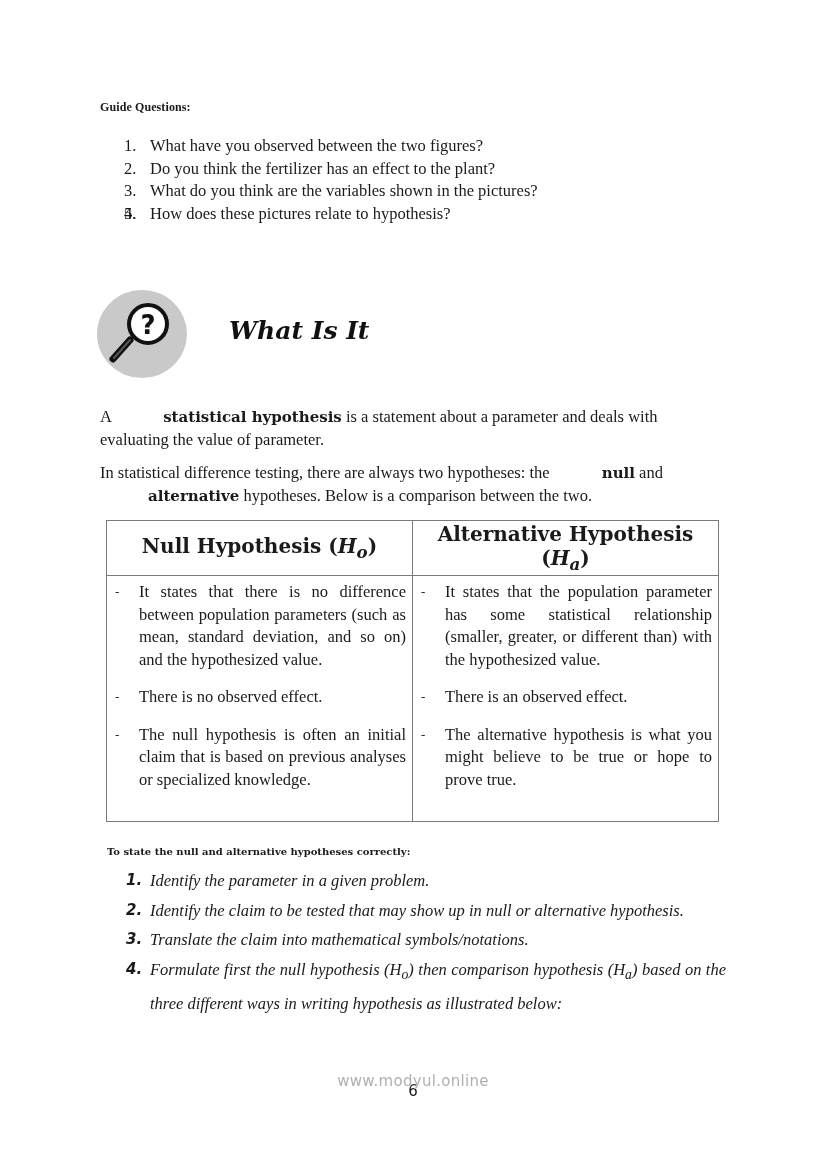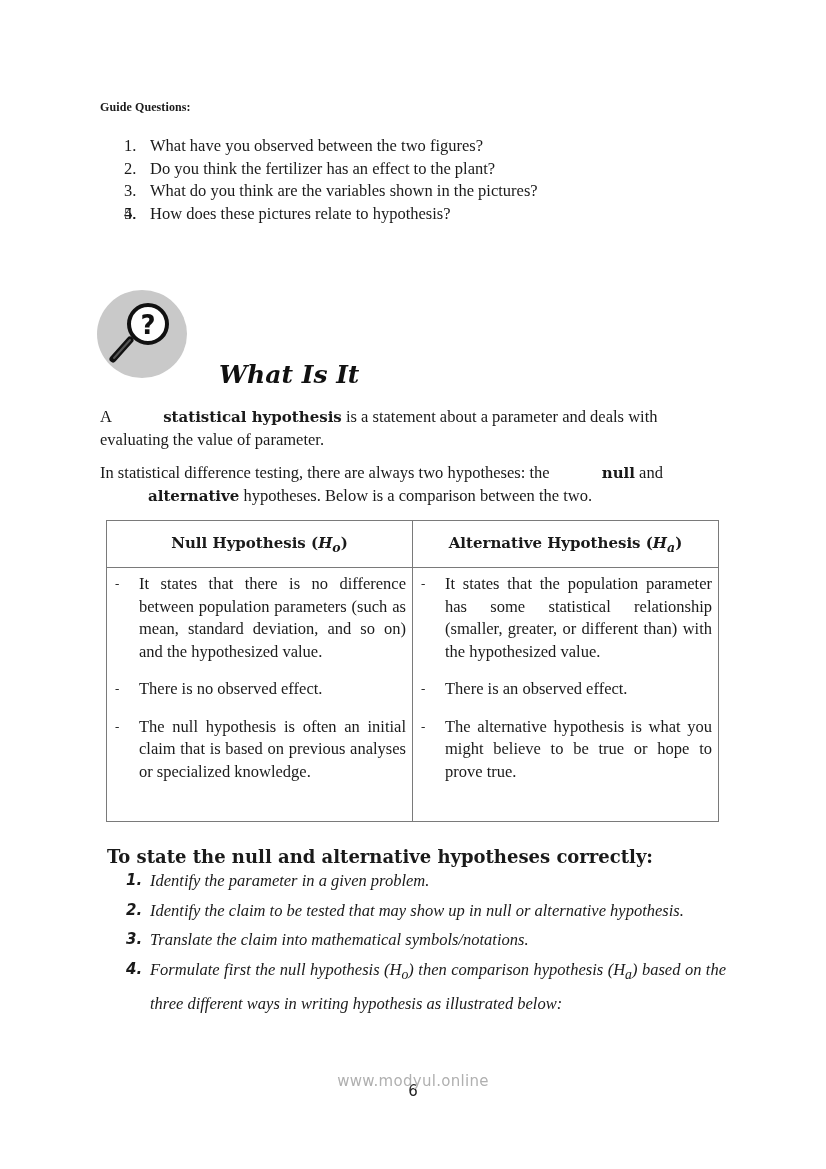--- a/index.html
+++ b/index.html
@@ -14,45 +14,45 @@
       font-family: "Liberation Serif", serif; letter-spacing: 0.1px;
     }
     .guide-list { left: 124px; top: 135px; width: 602px; margin: 0; padding: 0; list-style: none;
       font-family: "Liberation Serif", serif; font-size: 16.5px; line-height: 22.5px; }
     .guide-list li { position: relative; padding-left: 26px; text-align: justify; }
     .guide-list li .num { position: absolute; left: 0; top: 0; }
 
     .icon-circle { left: 97px; top: 290px; width: 90px; height: 88px; border-radius: 50%; background: #c9c9c9; }
     .icon-circle svg { position: absolute; left: 0; top: 0; }
     .section-title {
-      left: 219px; top: 316px; font-size: 25px; font-weight: bold; font-style: italic;
-      font-family: "DejaVu Serif", serif; color: #111; margin-top: 44px;
+      left: 229px; top: 316px; font-size: 25px; font-weight: bold; font-style: italic;
+      font-family: "DejaVu Serif", serif; color: #111;
     }
 
     .para { left: 100px; width: 620px; font-family: "Liberation Serif", serif; font-size: 16.5px; line-height: 22.5px; margin: 0; }
     .para b { font-family: "DejaVu Serif", serif; font-size: 15px; margin-left: 48px; }
 
     table.compare {
       left: 106px; top: 520px; width: 613px; height: 302px;
       border-collapse: collapse; font-family: "Liberation Serif", serif; font-size: 16.5px;
     }
     table.compare th, table.compare td { border: 1.5px solid #7a7a7a; vertical-align: top; }
     table.compare th {
       height: 44px; vertical-align: middle; text-align: center; font-weight: bold;
-      font-family: "DejaVu Serif", serif; font-size: 15px;
+      font-family: "DejaVu Serif", serif; font-size: 20px;
     }
     table.compare th i { font-family: "DejaVu Serif", serif; }
     table.compare td { padding: 0; width: 50%; }
     .cell-item { position: relative; padding: 0 6px 0 32px; text-align: justify; line-height: 22.5px; }
     .cell-item .dash { position: absolute; left: 8px; top: 0; font-size: 13px; }
     .cell-item.first { margin-top: 5px; }
     .cell-item + .cell-item { margin-top: 15px; }
 
     .steps-title {
-      left: 107px; top: 846px; font-weight: bold; font-family: "DejaVu Serif", serif; font-size: 18px;
+      left: 107px; top: 846px; font-weight: bold; font-family: "DejaVu Serif", serif; font-size: 10px;
     }
     .steps { left: 126px; top: 866px; width: 600px; margin: 0; padding: 0; list-style: none;
       font-family: "Liberation Serif", serif; font-style: italic; font-size: 16.5px; line-height: 29.5px; }
     .steps li { position: relative; padding-left: 24px; text-align: justify; }
     .steps li .num { position: absolute; left: 0; top: 0; font-weight: bold; font-family: "DejaVu Sans", sans-serif; font-size: 15px; }
 
     .page-number { left: 0; width: 826px; top: 1082px; text-align: center; font-family: "DejaVu Sans", sans-serif; font-size: 15px; color: #222; }
     .watermark { left: 0; width: 826px; top: 1072px; text-align: center; font-family: "DejaVu Sans", sans-serif; font-size: 15px; color: #b0b0b0; letter-spacing: 0.3px; }
   </style>
 </head>

